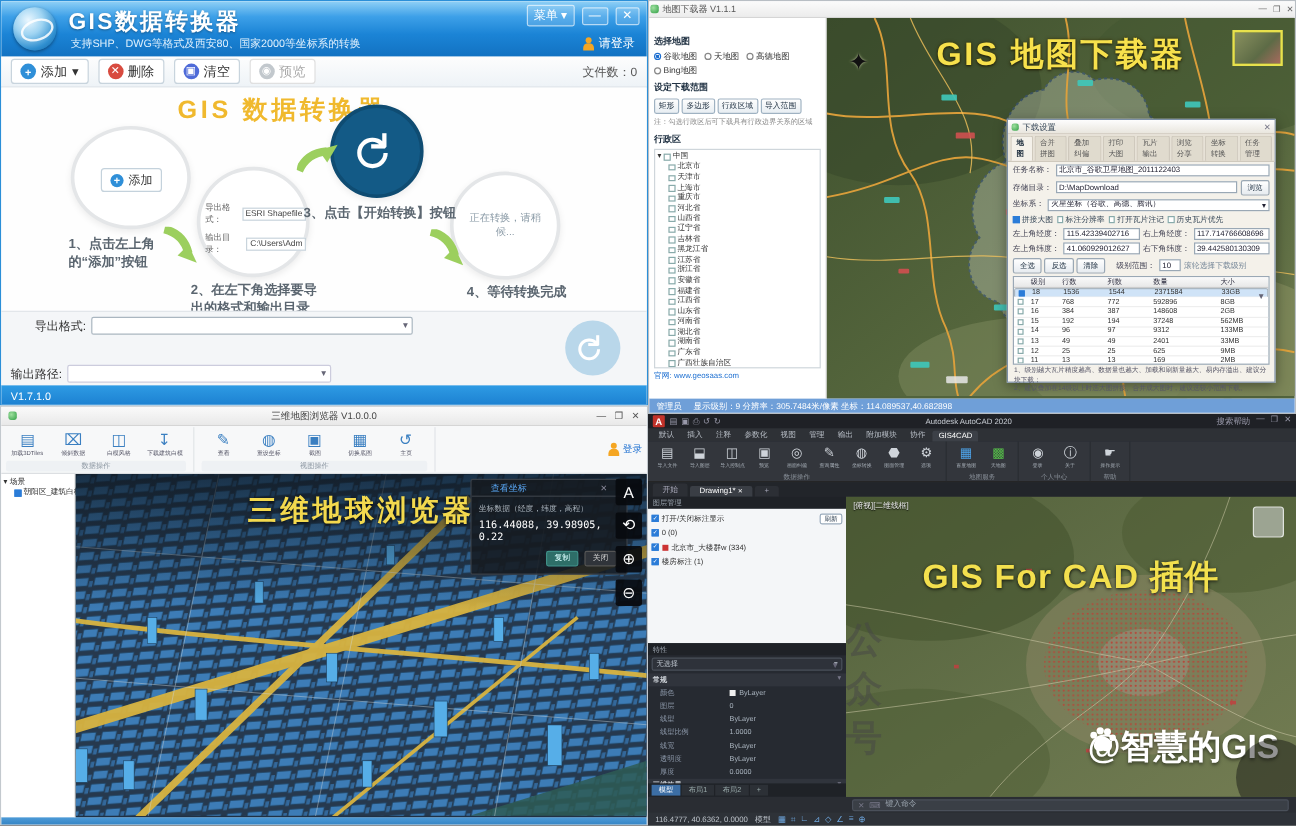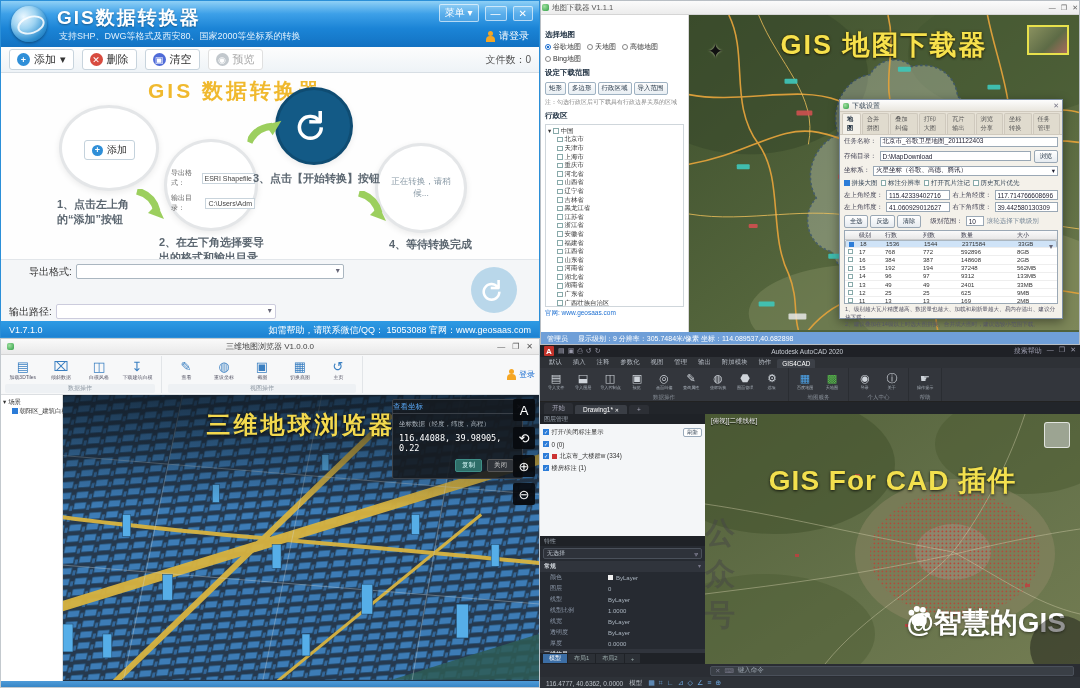--- a/index.html
+++ b/index.html
@@ -108,21 +108,21 @@
   .ribtn .g{font-size:13px;color:#3a7fc1;line-height:1;}
   .ribtn .t{font-size:5.5px;color:#556;white-space:nowrap;transform:scale(.9);}
   .rcap{text-align:center;font-size:6px;color:#8a95a0;background:#eef1f4;border-radius:2px;}
   .e3-login{margin-left:auto;display:flex;align-items:center;gap:3px;font-size:8px;color:#1d6fd1;}
   .e3-body{position:relative;display:flex;height:286px;}
   .e3-side{width:62px;background:#fff;border-right:1px solid #ddd;font-size:6.3px;color:#333;padding:3px 2px;}
   .e3-view{position:relative;flex:1;overflow:hidden;background:#203043;}
   .e3-view svg{position:absolute;inset:0;}
   .e3-maptitle{position:absolute;left:0;right:0;top:14px;text-align:center;font-size:24px;font-weight:bold;color:#f3d94e;letter-spacing:3px;text-shadow:0 1px 3px rgba(0,0,0,.85);}
   .coordpanel{position:absolute;right:16px;top:4px;width:131px;height:80px;background:rgba(22,26,32,.88);border:1px solid #3a4048;border-radius:2px;color:#ddd;}
-  .cp-tb{display:flex;align-items:center;height:14px;padding:0 0;border-bottom:1px solid #3a4048;color:#59a7f5;font-size:7.5px;text-align:center;}
+  .cp-tb{display:flex;align-items:center;height:14px;padding:0 16px;border-bottom:1px solid #3a4048;color:#59a7f5;font-size:7.5px;text-align:center;}
   .cp-x{margin-left:auto;color:#889;font-size:7px;}
   .cp-lab{padding:6px 6px 2px;font-size:6.5px;color:#aab4bd;}
   .cp-val{padding:2px 6px;font-size:8.5px;color:#fff;font-family:"DejaVu Sans Mono",monospace;}
   .cp-btns{display:flex;justify-content:flex-end;gap:5px;padding:4px 8px;}
   .cp-b1{background:#2e6e68;border:1px solid #3f8f87;color:#dff;font-size:6.5px;padding:1px 6px;border-radius:2px;}
   .cp-b2{background:#30343a;border:1px solid #555;color:#ccc;font-size:6.5px;padding:1px 6px;border-radius:2px;}
   .e3-tools{position:absolute;right:4px;top:4px;display:flex;flex-direction:column;gap:6px;}
   .e3tool{width:22px;height:22px;background:rgba(8,10,14,.92);color:#fff;display:flex;align-items:center;justify-content:center;font-size:13px;border-radius:2px;}
   .e3-status{height:8px;background:linear-gradient(180deg,#4e9bd8,#2f7fc0);}
   
@@ -273,21 +273,20 @@
       <div class="frow" style="left:8px;top:44px;">
           <span>输出路径:</span>
           <span class="sel" style="width:220px;border-color:#ccd;"></span>
         </div>
       <div class="cv-bigbtn">
           <span>⟳</span>
         </div>
     </div>
     <div class="cv-status">
       <span>V1.7.1.0</span>
-      <span>如需帮助，请联系微信/QQ： 15053088  官网：www.geosaas.com</span>
     </div>
   </section>
 
   <section class="q tr">
     <div class="dl-titlebar">
       <span class="gdot"></span>
       <span>地图下载器 V1.1.1</span>
       <span class="dl-winbtns">
         <span>—</span>
         <span>❐</span>

